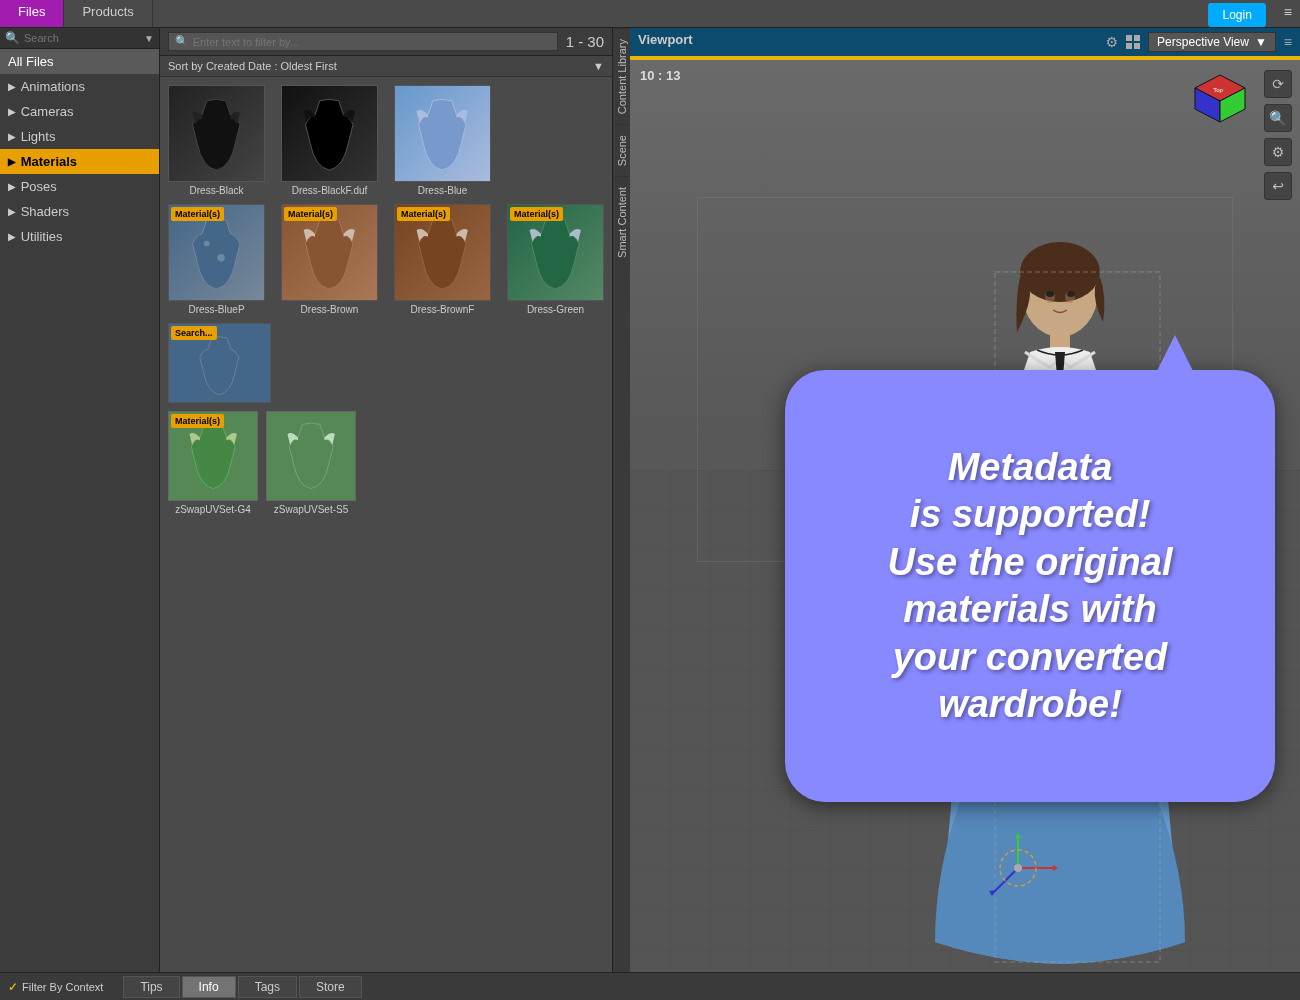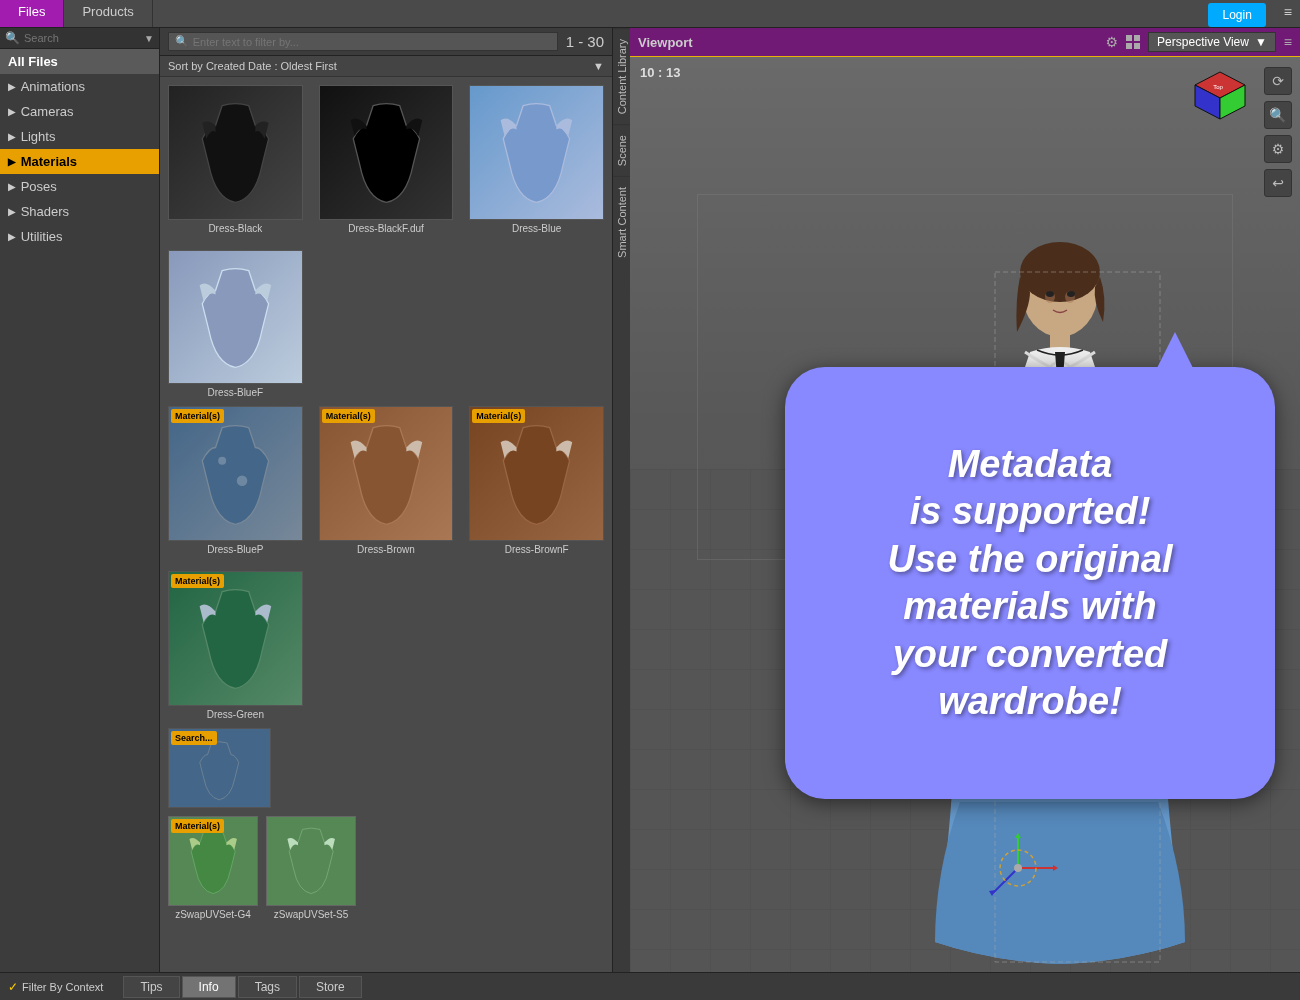--- a/index.html
+++ b/index.html
@@ -111,21 +111,21 @@
       color: #000;
       font-weight: bold;
     }
     .nav-item .arrow {
       font-size: 10px;
       margin-right: 5px;
     }
     .nav-item.all-files {
       background: #5a5a5a;
       color: #fff;
-      font-weight: bold;
+      font-weight: normal;
     }
 
     
     .content-area {
       flex: 1;
       display: flex;
       flex-direction: column;
       background: #4a4a4a;
       overflow: hidden;
       position: relative;
@@ -177,21 +177,21 @@
     .grid-area {
       flex: 1;
       overflow-y: auto;
       padding: 8px;
       background: #4a4a4a;
       position: relative;
     }
 
     .thumbnail-grid {
       display: grid;
-      grid-template-columns: repeat(3, 1fr);
+      grid-template-columns: repeat(4, 1fr);
       gap: 16px;
       margin-bottom: 8px;
     }
 
     .thumb-item {
       display: flex;
       flex-direction: column;
       align-items: center;
       cursor: pointer;
     }
@@ -267,24 +267,24 @@
     .viewport-panel {
       width: 670px;
       background: #3a3a3a;
       display: flex;
       flex-direction: column;
       flex-shrink: 0;
     }
 
     .viewport-header {
       display: flex;
-      align-items: center;
-      background: #701a75;
+      align-items: flex-start;
+      background: #0c4a6e;
       padding: 4px 8px;
-      border-bottom: 1px solid #eab308;
+      border-bottom: 4px solid #eab308;
     }
     .viewport-title {
       font-size: 13px;
       color: #ccc;
       font-weight: bold;
     }
     .viewport-header-right {
       margin-left: auto;
       display: flex;
       align-items: center;
@@ -608,30 +608,20 @@
           <div class="thumb-img dress-blue">
             <svg class="dress-svg" viewBox="0 0 60 80" xmlns="http://www.w3.org/2000/svg">
               <path d="M20,5 Q30,2 40,5 L45,20 Q50,20 55,30 L50,50 Q45,75 30,78 Q15,75 10,50 L5,30 Q10,20 15,20 Z" fill="#7799cc" stroke="#aabbdd" stroke-width="1"></path>
               <path d="M15,20 Q8,12 3,16 L6,28 Q10,20 15,23Z" fill="#aabbdd"></path>
               <path d="M45,20 Q52,12 57,16 L54,28 Q50,20 45,23Z" fill="#aabbdd"></path>
             </svg>
           </div>
           <span class="thumb-label">Dress-Blue</span>
         </div>
 
-        <div class="thumb-item">
-          <div class="thumb-img dress-bluef">
-            <svg class="dress-svg" viewBox="0 0 60 80" xmlns="http://www.w3.org/2000/svg">
-              <path d="M20,5 Q30,2 40,5 L45,20 Q50,20 55,30 L50,50 Q45,75 30,78 Q15,75 10,50 L5,30 Q10,20 15,20 Z" fill="#8899bb" stroke="#ccddee" stroke-width="1"></path>
-              <path d="M15,20 Q8,12 3,16 L6,28 Q10,20 15,23Z" fill="#bbccdd"></path>
-              <path d="M45,20 Q52,12 57,16 L54,28 Q50,20 45,23Z" fill="#bbccdd"></path>
-            </svg>
-          </div>
-          <span class="thumb-label">Dress-BlueF</span>
-        </div>
       </div>
 
       <div class="thumbnail-grid">
 
         <div class="thumb-item">
           <div class="thumb-img dress-bluep">
             <div class="material-badge">Material(s)</div>
             <svg class="dress-svg" viewBox="0 0 60 80" xmlns="http://www.w3.org/2000/svg">
               <path d="M20,5 Q30,2 40,5 L45,20 Q50,20 55,30 L50,50 Q45,75 30,78 Q15,75 10,50 L5,30 Q10,20 15,20 Z" fill="#446688" stroke="#778899" stroke-width="1"></path>
               <circle cx="20" cy="30" r="3" fill="#99aabb" opacity="0.5"></circle>

